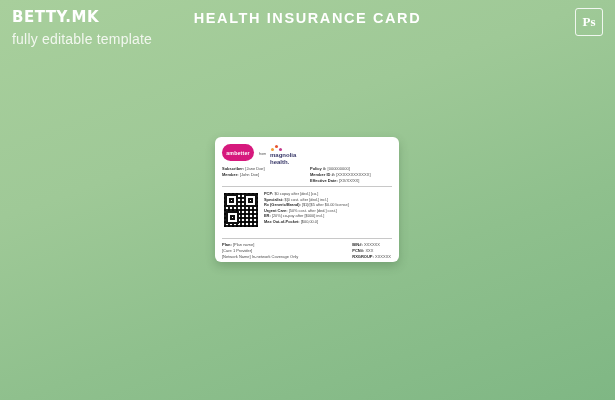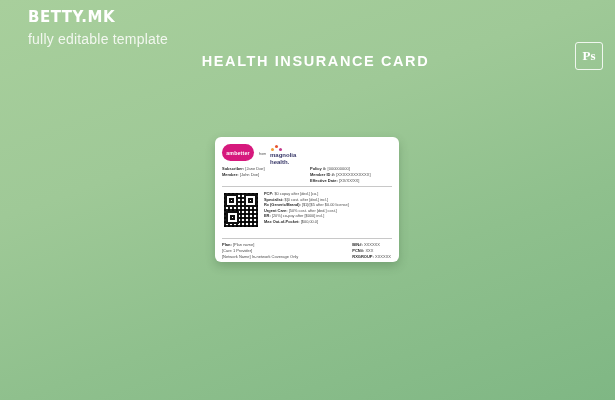--- a/index.html
+++ b/index.html
@@ -15,21 +15,21 @@
     position: relative;
   }
   .page {
     position: absolute;
     inset: 0;
   }
 
   
   .topbar {
     position: absolute;
-    top: 0; left: 16px; right: 0;
+    top: 0; left: 0; right: 0;
     height: 46px;
     padding-left: 13px;
   }
   .brand {
     position: absolute;
     left: 12px;
     top: 8px;
     color: #ffffff;
     font-weight: bold;
     font-size: 15px;
@@ -46,37 +46,35 @@
   }
   .page-title {
     position: absolute;
     left: 0; right: 0;
     top: 10px;
     text-align: center;
     color: #ffffff;
     font-size: 14.5px;
     font-weight: bold;
     letter-spacing: 1.6px;
-    margin-top: 43px;
   }
   .ps-badge {
     position: absolute;
     right: 12px;
     top: 8px;
     width: 26px;
     height: 26px;
     border: 1px solid rgba(255,255,255,0.85);
     border-radius: 3px;
     color: #ffffff;
     font-size: 13px;
     font-weight: bold;
     line-height: 26px;
     text-align: center;
     font-family: "Liberation Serif", serif;
-    margin-top: 34px;
   }
 
   
   .card-shadow {
     position: absolute;
     left: 215px;
     top: 137px;
     width: 184px;
     height: 125px;
     border-radius: 6px;

